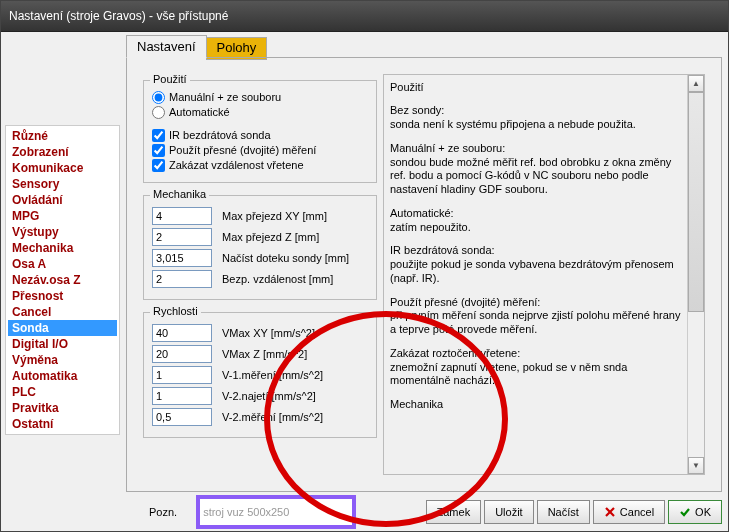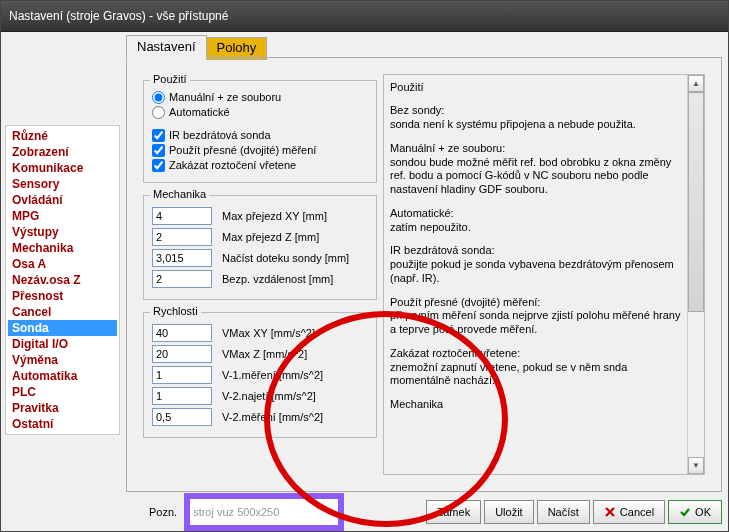--- a/index.html
+++ b/index.html
@@ -25,22 +25,22 @@
   .field-row input[type=text] { width: 60px; height: 18px; border: 1px solid #7a9abf; padding: 1px 3px; font-size: 11px; background: #fff; }
   .field-row .lbl { margin-left: 10px; }
   .rightcol { flex: 1; border: 1px solid #bbb; margin-left: 6px; padding: 6px; overflow: auto; background: #f0f0f0; position: relative; }
   .rightcol p { margin: 0 0 10px 0; line-height: 1.25; }
   .scroll-track { position: absolute; right: 0; top: 0; bottom: 0; width: 17px; background: #f0f0f0; border-left: 1px solid #ccc; }
   .scroll-btn { height: 17px; background: linear-gradient(#fdfdfd,#e3e3e3); border: 1px solid #aaa; display: flex; align-items: center; justify-content: center; font-size: 8px; color: #555; }
   .scroll-thumb { position: absolute; top: 17px; left: 0; right: 0; height: 220px; background: linear-gradient(#e8e8e8,#d4d4d4); border: 1px solid #aaa; }
   .buttonbar { position: absolute; bottom: 6px; left: 4px; right: 6px; height: 28px; display: flex; align-items: center; gap: 3px; }
   .btn { height: 24px; border: 1px solid #888; background: linear-gradient(#fdfdfd,#e0e0e0); padding: 0 10px; display: flex; align-items: center; gap: 4px; font-size: 11px; cursor: pointer; }
   .btn.ok { border: 1px solid #3a8a3a; }
-  .pozn-label { margin-left: 4px; margin-right: 4px; padding-left: 19px; }
-  .pozn-input { flex: 0 0 160px; height: 20px; border: 6px solid #8b5cf6; background: #fff; padding: 13px 3px; font-size: 11px; color: #999; }
+  .pozn-label { margin-left: 4px; margin-right: 16px; padding-left: 19px; }
+  .pozn-input { flex: 0 0 160px; height: 20px; border: 4px solid #8b5cf6; background: #fff; padding: 13px 3px; font-size: 11px; color: #999; }
   .spacer { flex: 1; }
   .ico { display: inline-block; width: 12px; height: 12px; }
   .ico-x svg line { stroke: #c00; stroke-width: 2.2; }
   .ico-ok svg polyline { stroke: #080; stroke-width: 2.2; fill: none; }
   .redcircle { position: absolute; pointer-events: none; border: 6px solid #d80000; border-radius: 50%; width: 244px; height: 216px; left: 142px; top: 282px; z-index: 20; }
 </style>
 </head>
 <body>
 
 <div class="window">
@@ -93,21 +93,21 @@
             <div class="check-row">
               <input type="checkbox" checked="" style="">
               <span>IR bezdrátová sonda</span>
             </div>
             <div class="check-row">
               <input type="checkbox" checked="" style="">
               <span>Použít přesné (dvojité) měření</span>
             </div>
             <div class="check-row">
               <input type="checkbox" checked="" style="">
-              <span>Zakázat roztočení vřetene</span>
+              <span>Zakázat vzdálenost vřetene</span>
             </div>
           </div>
 
           <div class="group">
             <span class="group-title">Mechanika</span>
             <div class="field-row">
               <input type="text" value="4" style="">
               <span class="lbl">Max přejezd XY [mm]</span>
             </div>
             <div class="field-row">

